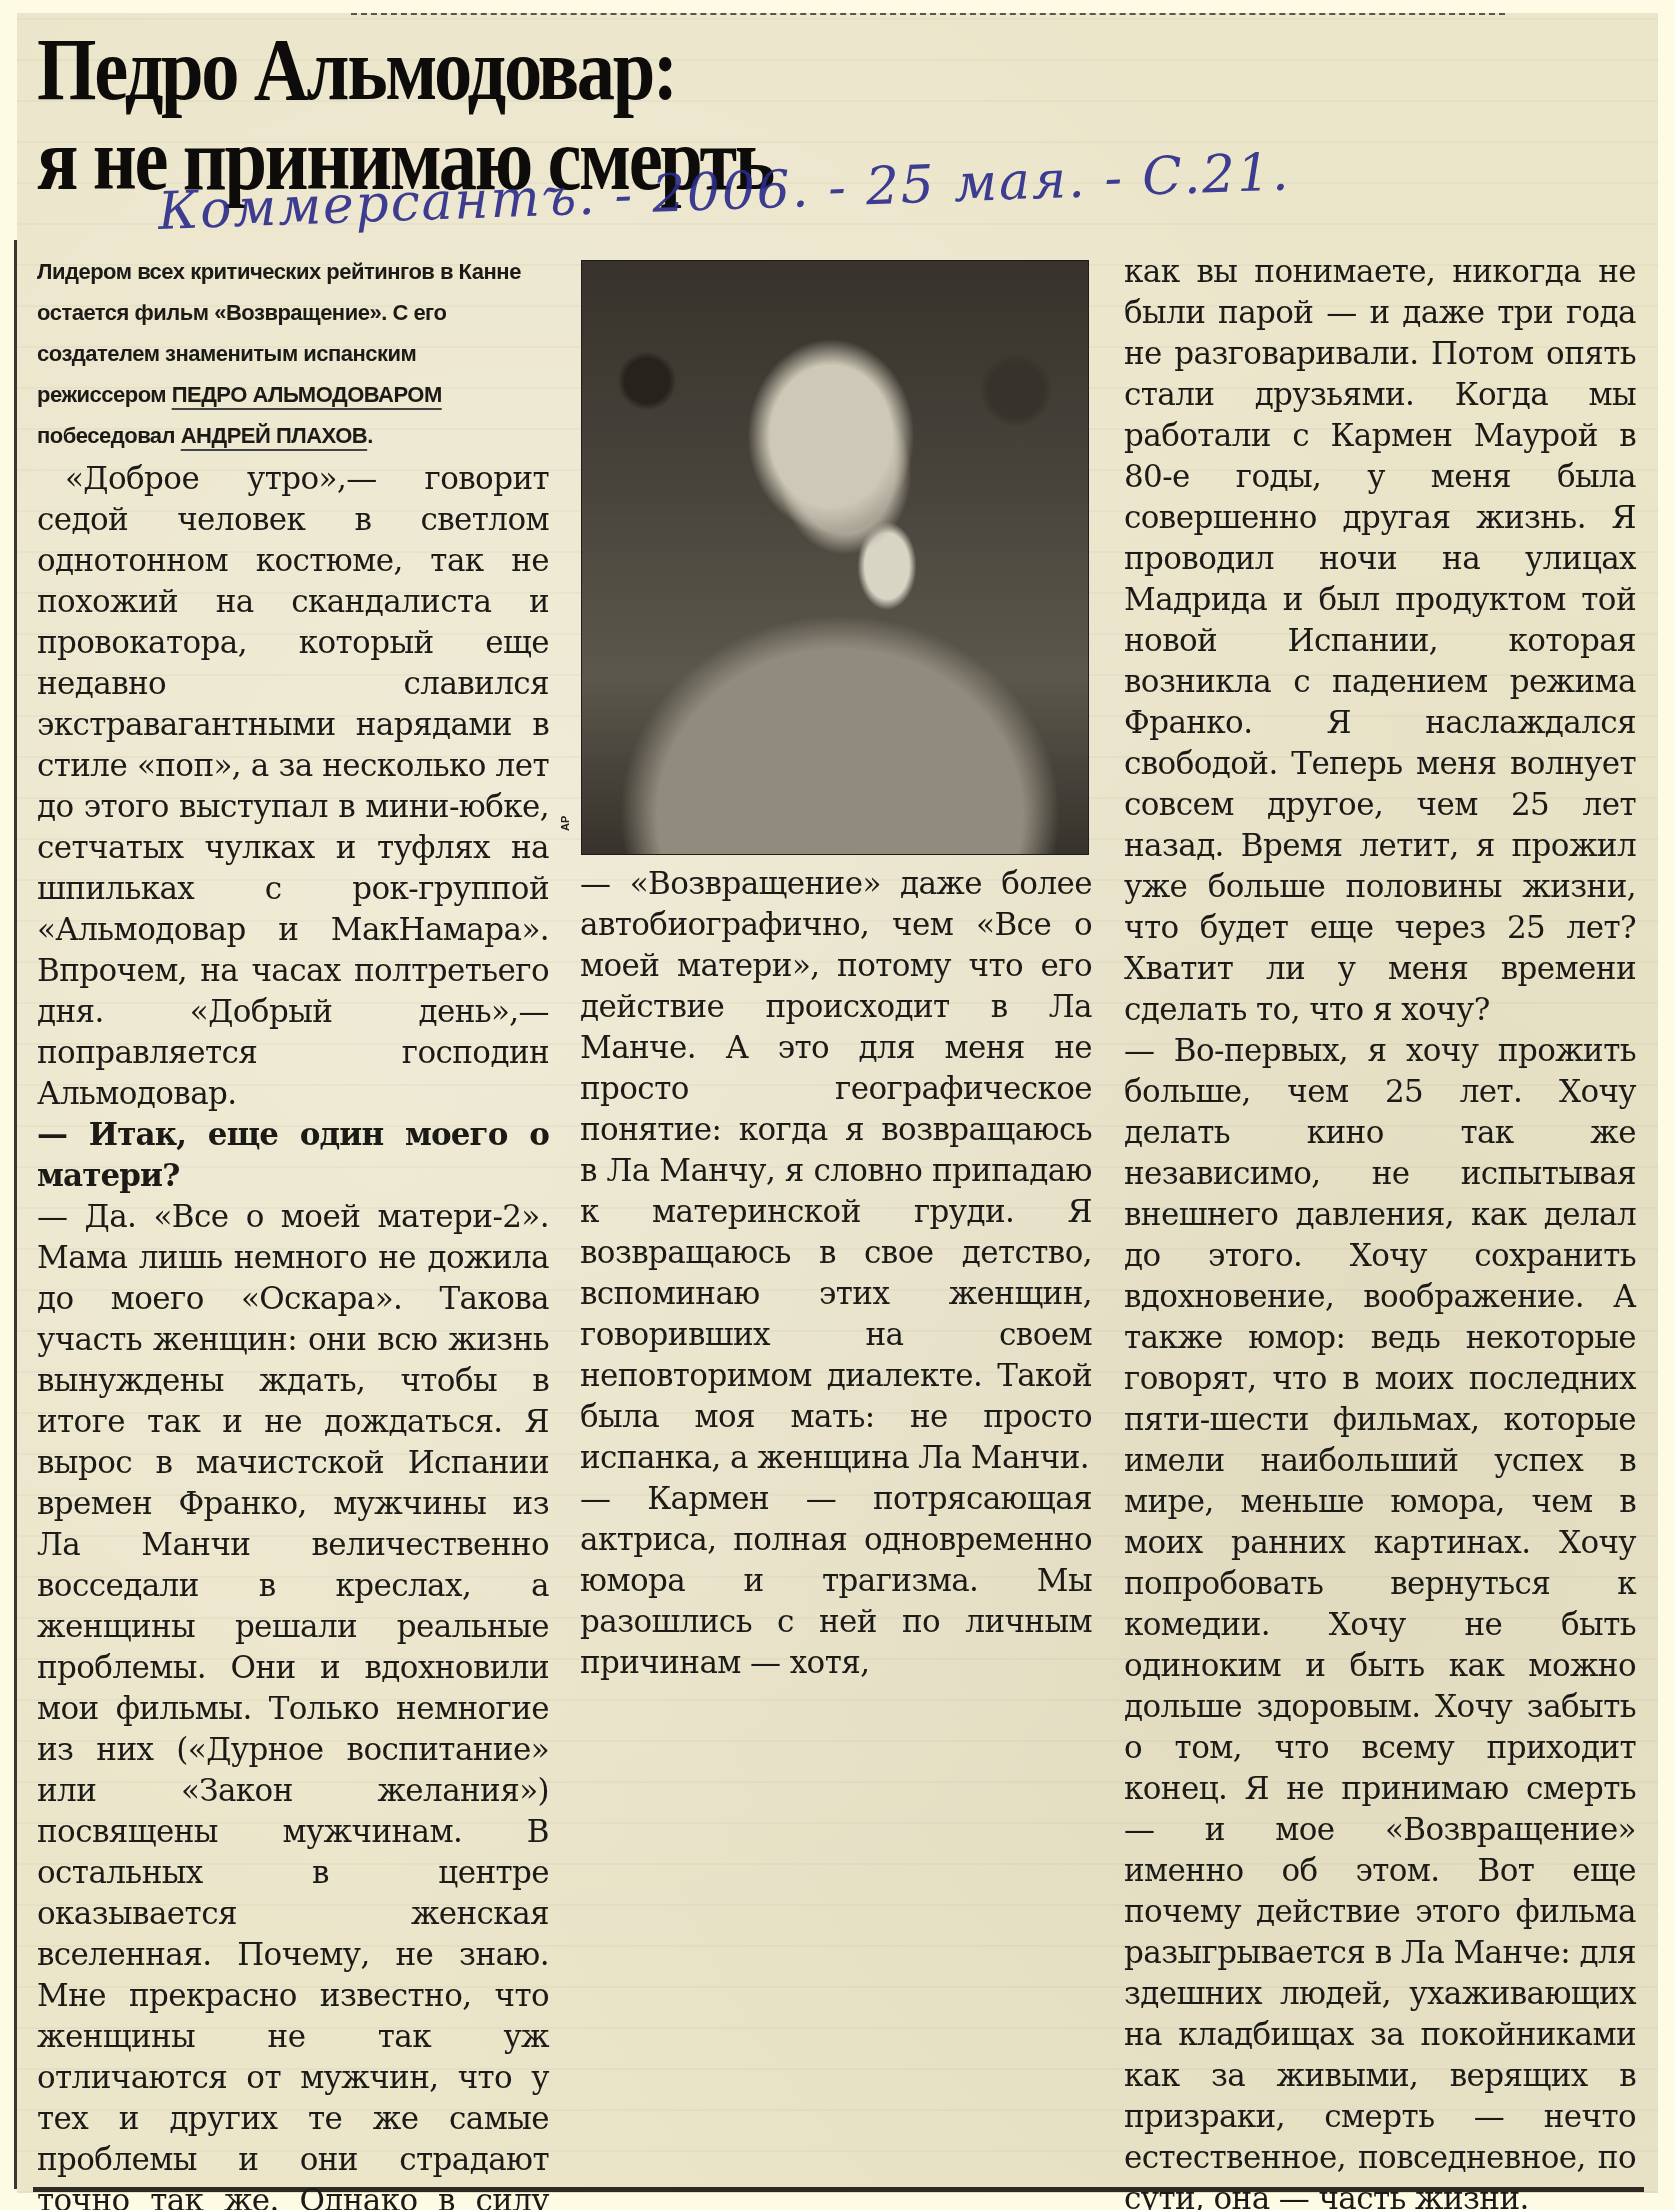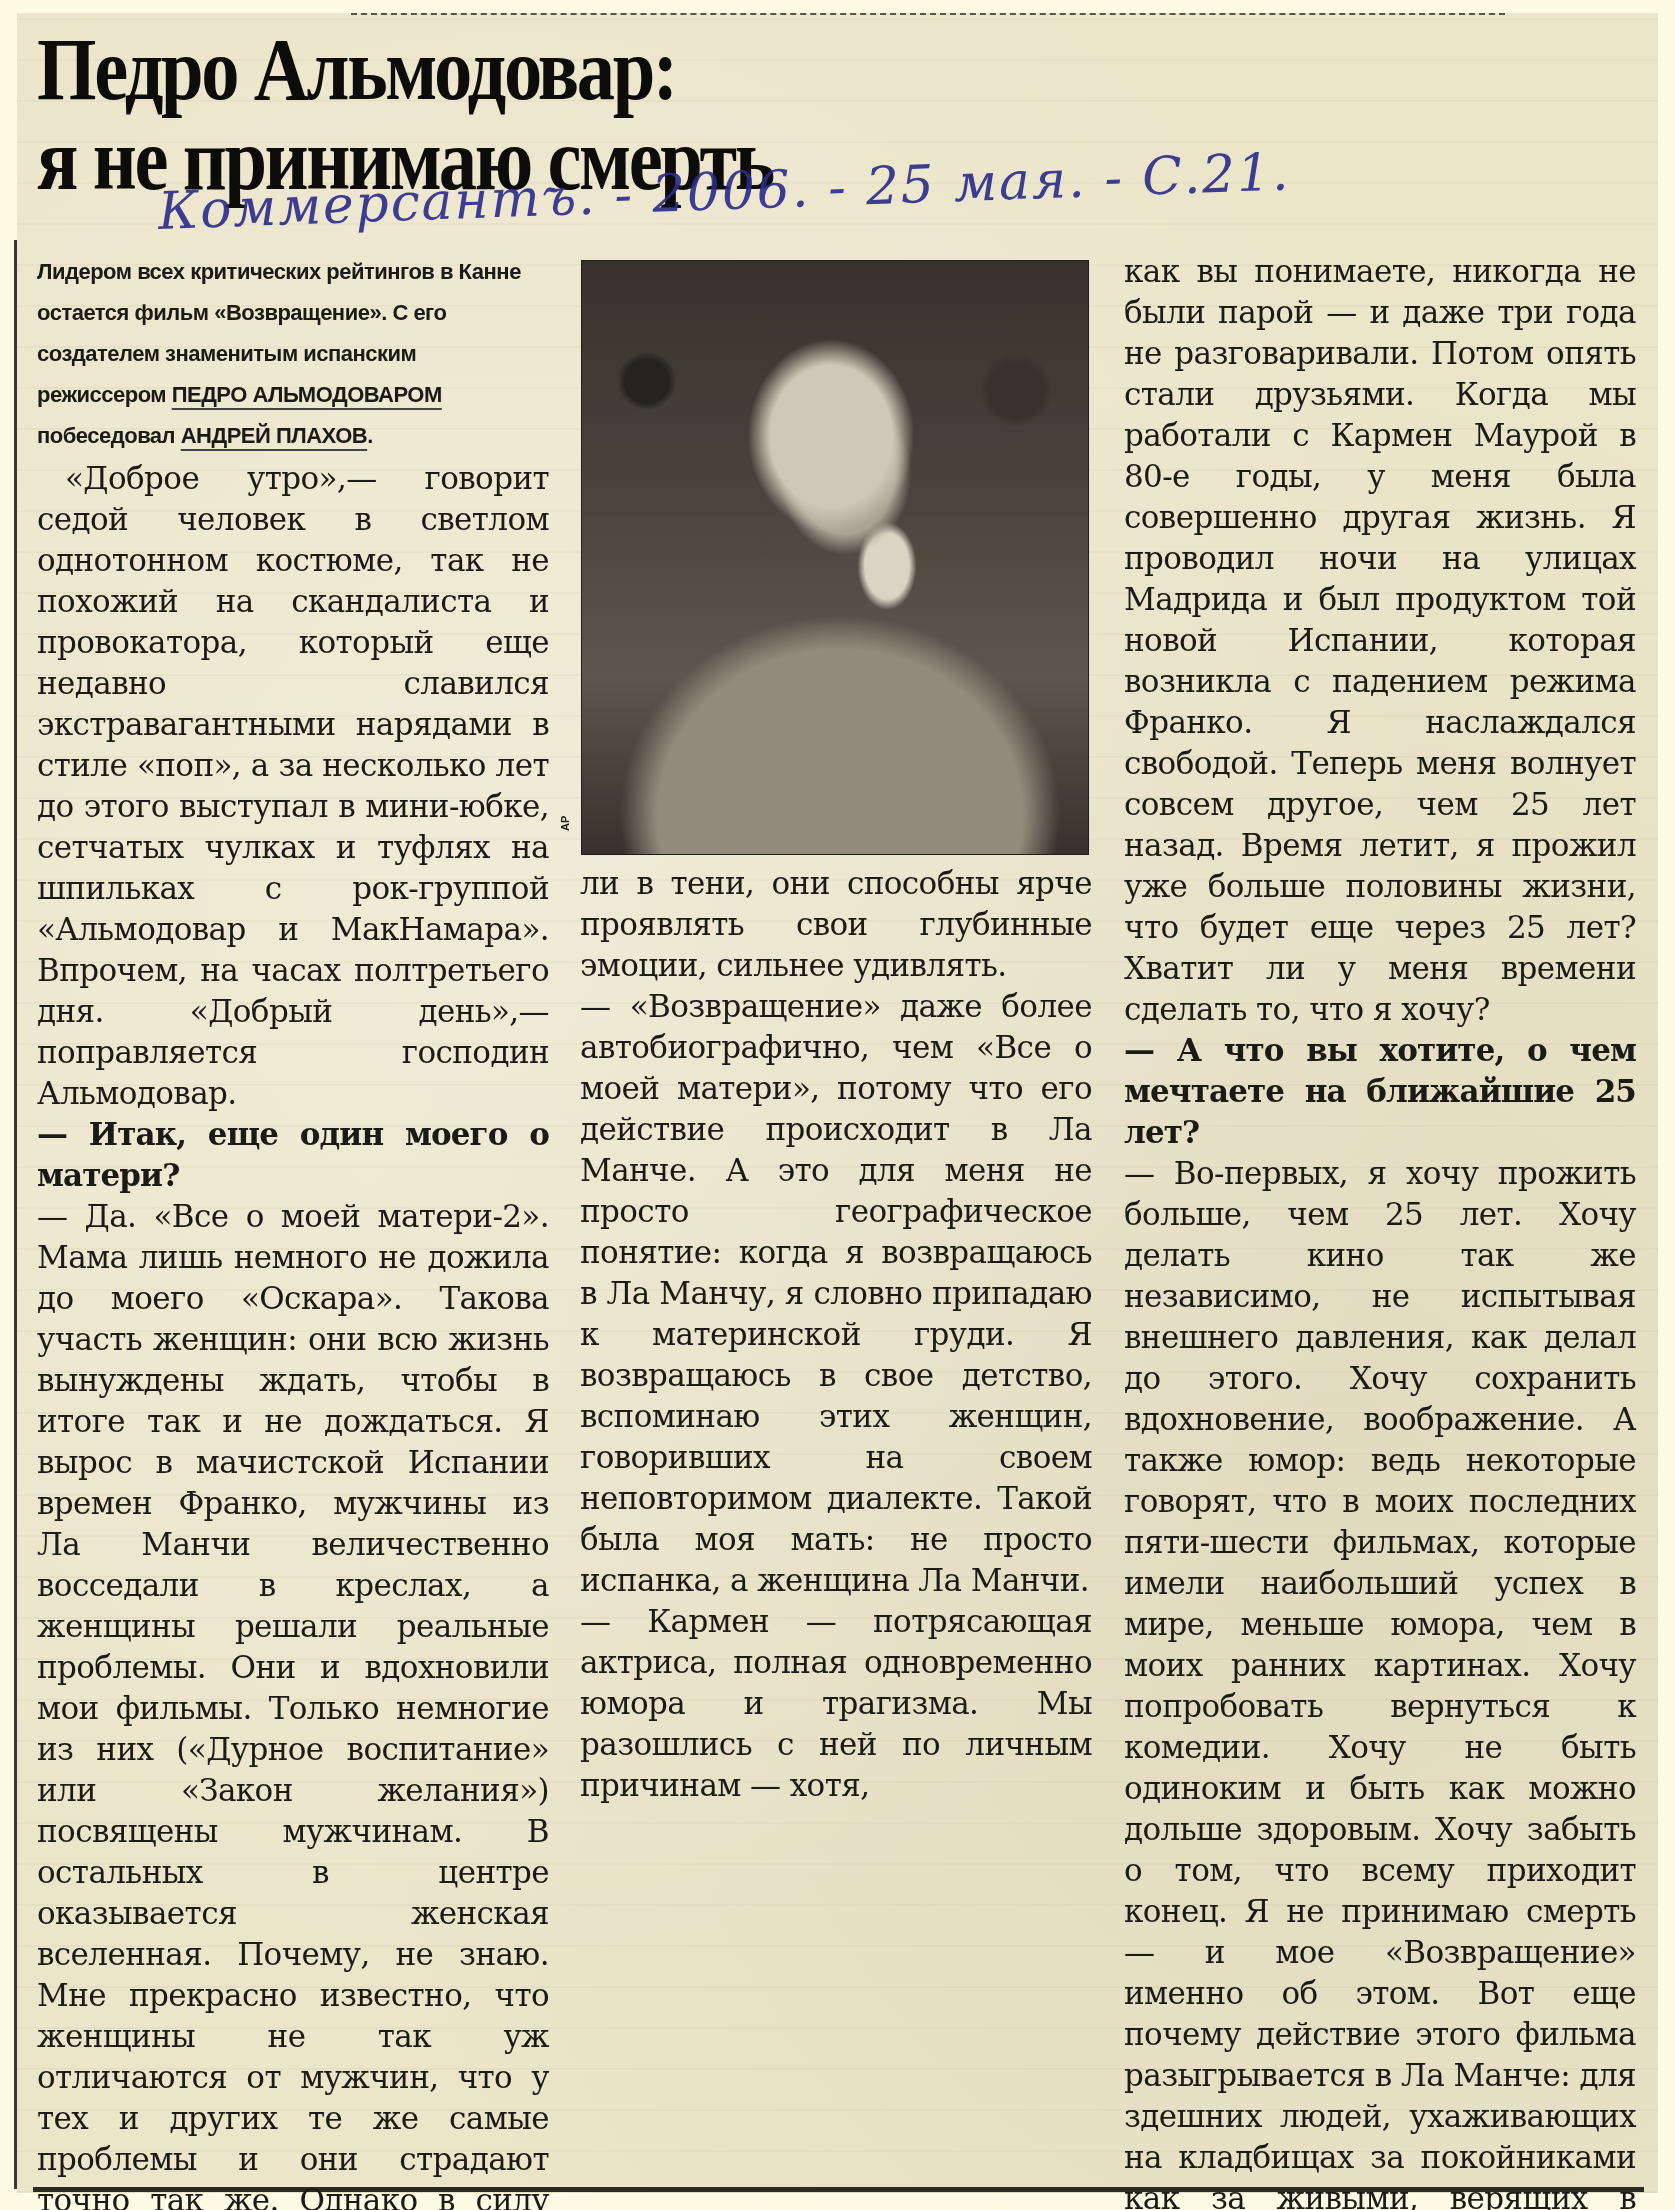--- a/index.html
+++ b/index.html
@@ -100,26 +100,24 @@
   <p class="lead"><span>Лидером всех критических рейтингов в Канне остается фильм «Возвращение». С его создателем знаменитым испанским режиссером </span><span class="caps">ПЕДРО АЛЬМОДОВАРОМ</span><span> побеседовал </span><span class="caps">АНДРЕЙ ПЛАХОВ</span><span>.</span></p>
   <div>
       <p class="body indent">«Доброе утро»,— говорит седой человек в светлом однотонном костюме, так не похожий на скандалиста и провокатора, который еще недавно славился экстравагантными нарядами в стиле «поп», а за несколько лет до этого выступал в мини-юбке, сетчатых чулках и туфлях на шпильках с рок-группой «Альмодовар и МакНамара». Впрочем, на часах полтретьего дня. «Добрый день»,— поправляется господин Альмодовар.</p>
       <p class="q">— Итак, еще один моего о матери?</p>
       <p class="body">— Да. «Все о моей матери-2». Мама лишь немного не дожила до моего «Оскара». Такова участь женщин: они всю жизнь вынуждены ждать, чтобы в итоге так и не дождаться. Я вырос в мачистской Испании времен Франко, мужчины из Ла Манчи величественно восседали в креслах, а женщины решали реальные проблемы. Они и вдохновили мои фильмы. Только немногие из них («Дурное воспитание» или «Закон желания») посвящены мужчинам. В остальных в центре оказывается женская вселенная. Почему, не знаю. Мне прекрасно известно, что женщины не так уж отличаются от мужчин, что у тех и других те же самые проблемы и они страдают точно так же. Однако в силу того, что женщины веками пребыва-</p>
     </div>
 </div>
 
 <div class="col col-mid">
   <div>
-      <p class="body">ли в тени, они способны ярче проявлять свои глубинные эмоции, сильнее удивлять.</p>
       <p class="body">— «Возвращение» даже более автобиографично, чем «Все о моей матери», потому что его действие происходит в Ла Манче. А это для меня не просто географическое понятие: когда я возвращаюсь в Ла Манчу, я словно припадаю к материнской груди. Я возвращаюсь в свое детство, вспоминаю этих женщин, говоривших на своем неповторимом диалекте. Такой была моя мать: не просто испанка, а женщина Ла Манчи.</p>
       <p class="body">— Кармен — потрясающая актриса, полная одновременно юмора и трагизма. Мы разошлись с ней по личным причинам — хотя,</p>
     </div>
 </div>
 
 <div class="col col-right">
   <div>
       <p class="body">как вы понимаете, никогда не были парой — и даже три года не разговаривали. Потом опять стали друзьями. Когда мы работали с Кармен Маурой в 80-е годы, у меня была совершенно другая жизнь. Я проводил ночи на улицах Мадрида и был продуктом той новой Испании, которая возникла с падением режима Франко. Я наслаждался свободой. Теперь меня волнует совсем другое, чем 25 лет назад. Время летит, я прожил уже больше половины жизни, что будет еще через 25 лет? Хватит ли у меня времени сделать то, что я хочу?</p>
-      <p class="q">— А что вы хотите, о чем мечтаете на ближайшие 25 лет?</p>
       <p class="body">— Во-первых, я хочу прожить больше, чем 25 лет. Хочу делать кино так же независимо, не испытывая внешнего давления, как делал до этого. Хочу сохранить вдохновение, воображение. А также юмор: ведь некоторые говорят, что в моих последних пяти-шести фильмах, которые имели наибольший успех в мире, меньше юмора, чем в моих ранних картинах. Хочу попробовать вернуться к комедии. Хочу не быть одиноким и быть как можно дольше здоровым. Хочу забыть о том, что всему приходит конец. Я не принимаю смерть — и мое «Возвращение» именно об этом. Вот еще почему действие этого фильма разыгрывается в Ла Манче: для здешних людей, ухаживающих на кладбищах за покойниками как за живыми, верящих в призраки, смерть — нечто естественное, повседневное, по сути, она — часть жизни.</p>
     </div>
 </div>
 
 
 </body></html>

